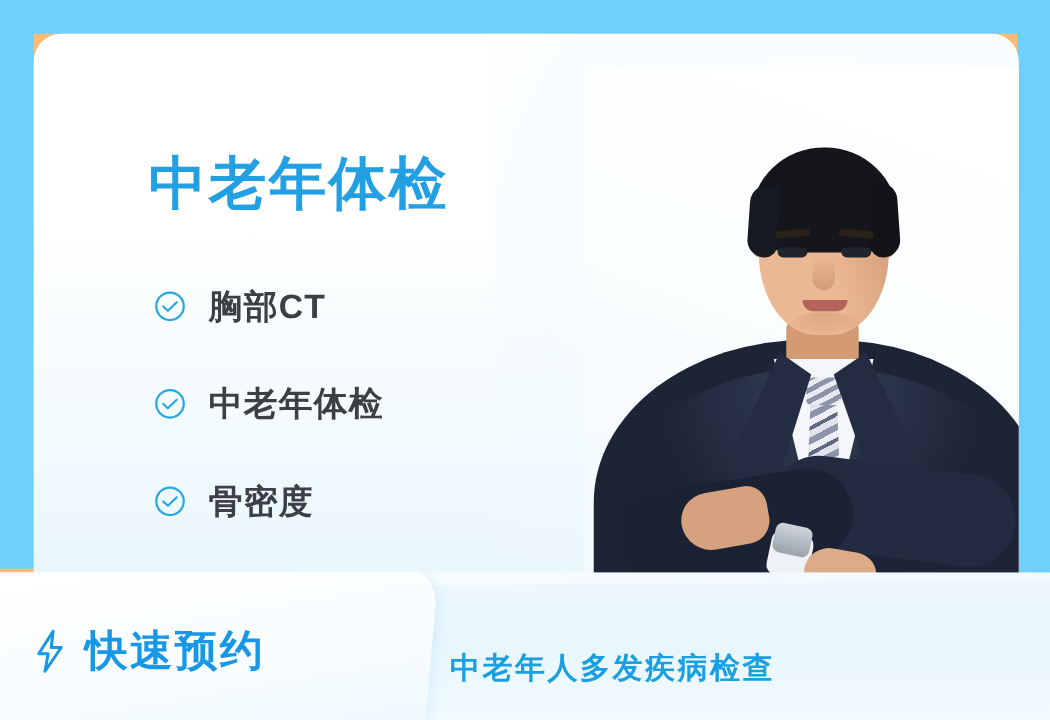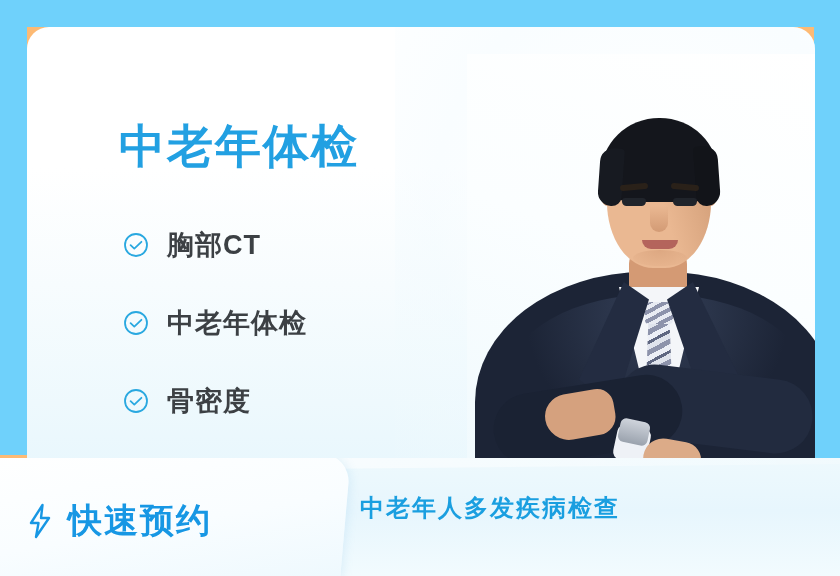--- a/index.html
+++ b/index.html
@@ -118,21 +118,21 @@
   .cta-label {
     font-size: 34px;
     font-weight: bold;
     color: #1797e4;
     letter-spacing: 2px;
     white-space: nowrap;
   }
 
   .bottom-tagline {
     position: absolute;
-    left: 360px; top: 34px;
+    left: 360px; top: 60px;
     font-size: 24px;
     font-weight: bold;
     color: #1a9fe0;
     letter-spacing: 2px;
     white-space: nowrap;
   }
 
   
   .right-rail {
     position: absolute;

